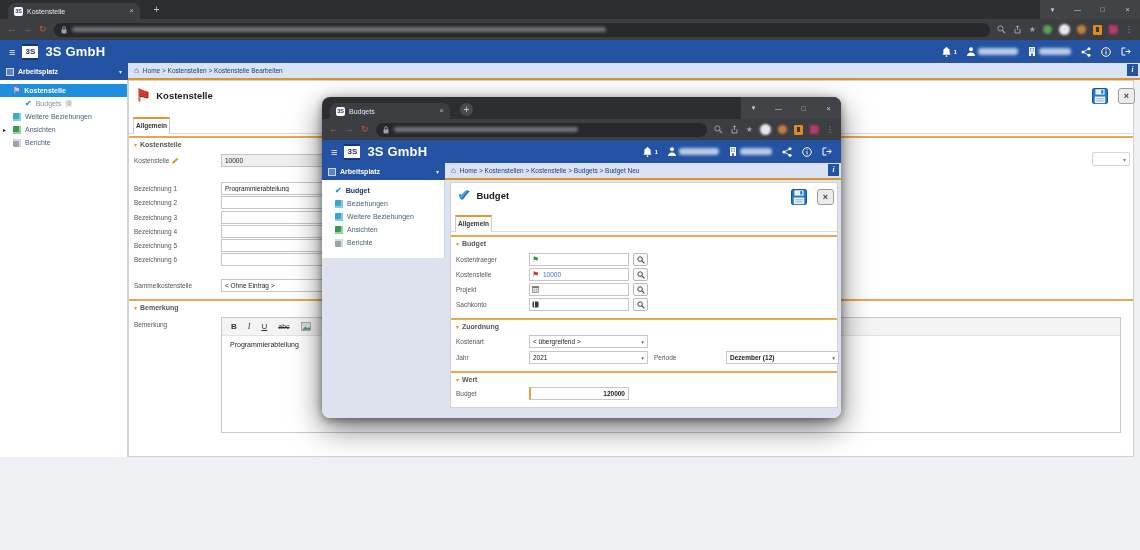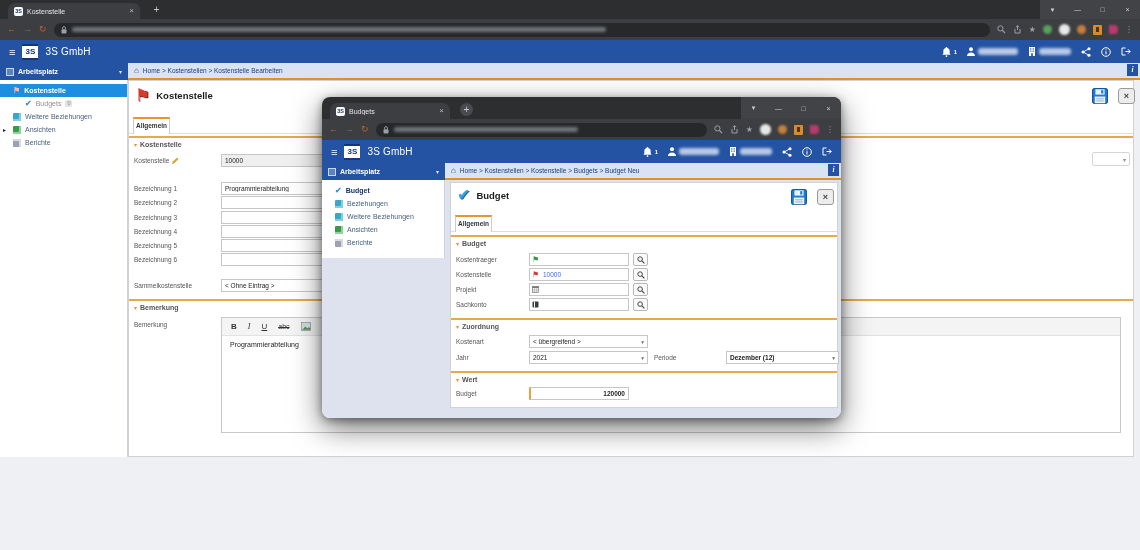--- a/index.html
+++ b/index.html
@@ -47,21 +47,21 @@
   .ext-pink { background:#b83a6e; border-radius:1px 4px 4px 1px; filter:blur(1px); }
   .kebab { color:#9aa0a6; font-size:8px; }
 
   
   .appbar { height:23px; background:#2353a2; color:#fff; display:flex; align-items:center;
             gap:7px; padding:0 9px; }
   .hamb { font-size:11px; color:#fff; }
   .applogo { width:16px; height:16px; background:#fff; color:#17356e; font-weight:bold;
              font-size:8px; display:flex; align-items:center; justify-content:center;
              border-top:2.5px solid #17356e; border-bottom:2.5px solid #17356e; }
-  .brand { font-size:10px; font-weight:normal; letter-spacing:.2px; }
+  .brand { font-size:13px; font-weight:bold; letter-spacing:.2px; }
   .appbar-right { margin-left:auto; display:flex; align-items:center; gap:10px; }
   .abitem { display:flex; align-items:center; gap:3px; }
   .notif-n { font-size:6px; font-weight:bold; }
   .blurtxt { height:7px; background:#c9d6ef; border-radius:3px; filter:blur(1.6px);
              opacity:.9; }
   .w40 { width:40px; } .w32 { width:32px; }
 
   
   .subrow { display:flex; height:17px; }
   .side-head { width:128px; background:#2353a2; color:#fff; display:flex;

